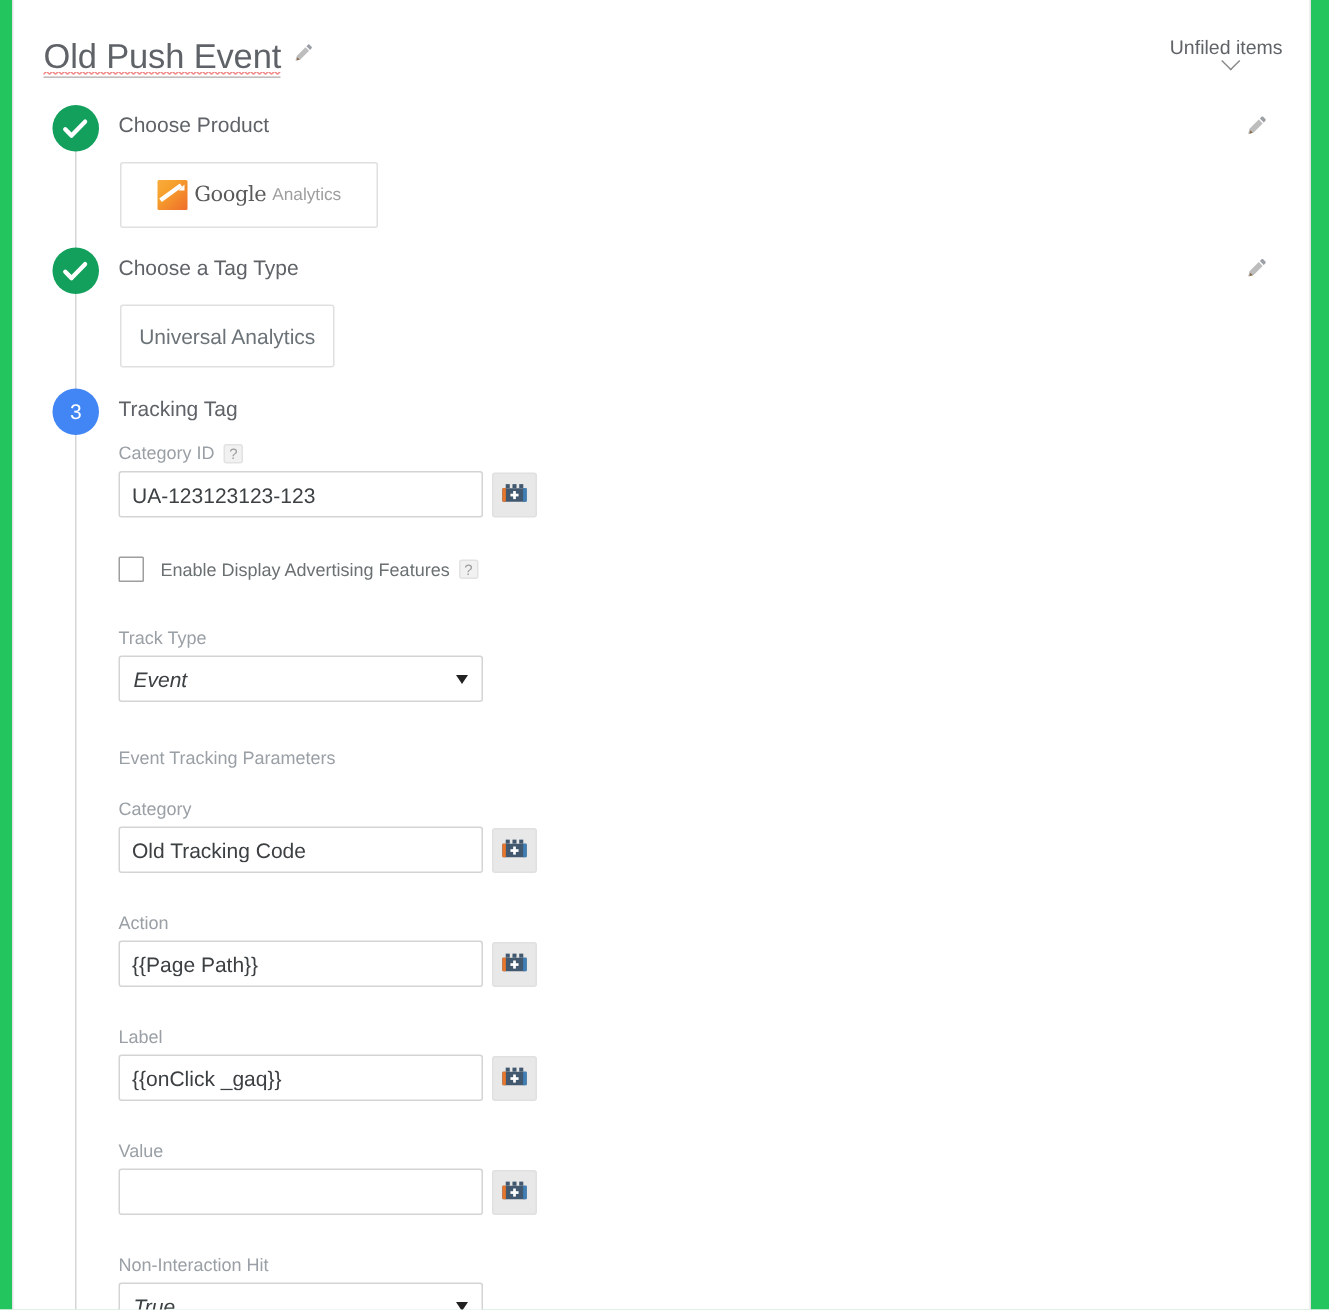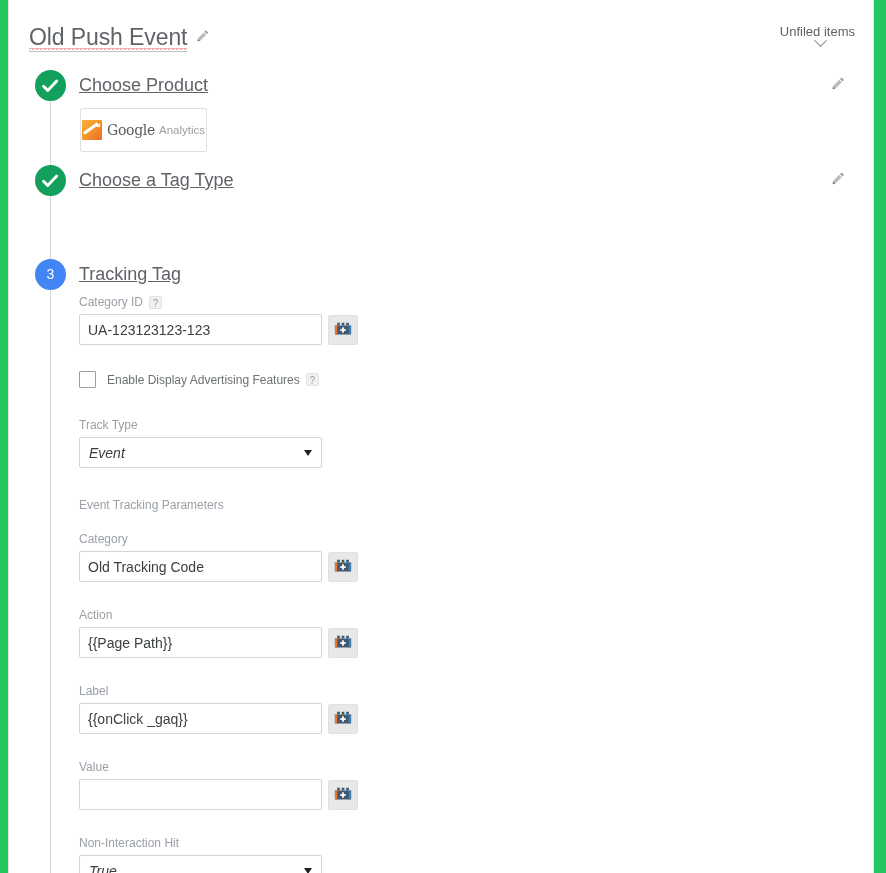--- a/index.html
+++ b/index.html
@@ -111,44 +111,43 @@
     line-height: 31px;
     text-align: center;
     color: #fff;
     font-size: 14px;
   }
   .check-svg { display: block; }
 
   .step-title {
     position: absolute;
     left: 70px;
-    font-size: 18px;
+    font-size: 14px;
     color: #5f6368;
     font-weight: 400;
-    text-decoration: underline;
   }
   .step-edit {
     position: absolute;
     right: 27px;
     cursor: pointer;
   }
 
   
   .pill {
     position: absolute;
     left: 71px;
     border: 1px solid #e0e0e0;
     background: #fff;
     border-radius: 2px;
     display: flex;
     align-items: center;
     justify-content: center;
     cursor: pointer;
   }
-  #product-pill { top: 108px; width: 127px; height: 44px; }
+  #product-pill { top: 108px; width: 172px; height: 44px; }
   #tagtype-pill { top: 203px; width: 143px; height: 42px; }
   .pill-text {
     font-size: 14px;
     color: #6c7378;
   }
 
   .ga-logo { display: flex; align-items: center; }
   .ga-mark {
     width: 20px; height: 20px;
     background: linear-gradient(135deg,#f9ab3c 0%,#f6a02c 35%,#ef6c2a 100%);
@@ -346,20 +345,23 @@
     </div>
     <div class="step-title" style="top:170px">Choose a Tag Type</div>
     <div class="step-edit" style="top:171px">
       <svg width="16" height="16" viewBox="0 0 16 16" aria-hidden="true">
         <path d="M12.1 1.9c-.3-.3-.8-.3-1.1 0l-1.1 1.1 2.6 2.6 1.1-1.1c.3-.3.3-.8 0-1.1L12.1 1.9z" fill="#9aa0a6"></path>
         <path d="M9.2 3.7L3 9.9l-.9 3.5 3.5-.9 6.2-6.2-2.6-2.6z" fill="#bdbdbd"></path>
         <path d="M2.9 13.1l.6-2.3 1.7 1.7-2.3.6z" fill="#8c6d4a"></path>
       </svg>
     </div>
 
+    <div class="pill" id="tagtype-pill">
+      <span class="pill-text">Universal Analytics</span>
+    </div>
 
     <div class="step-circle blue" style="top:259px">
       <span class="num">3</span>
     </div>
     <div class="step-title" style="top:264px">Tracking Tag</div>
 
     <div class="form">
 
       <div class="field-label">
         <span>Category ID</span>

